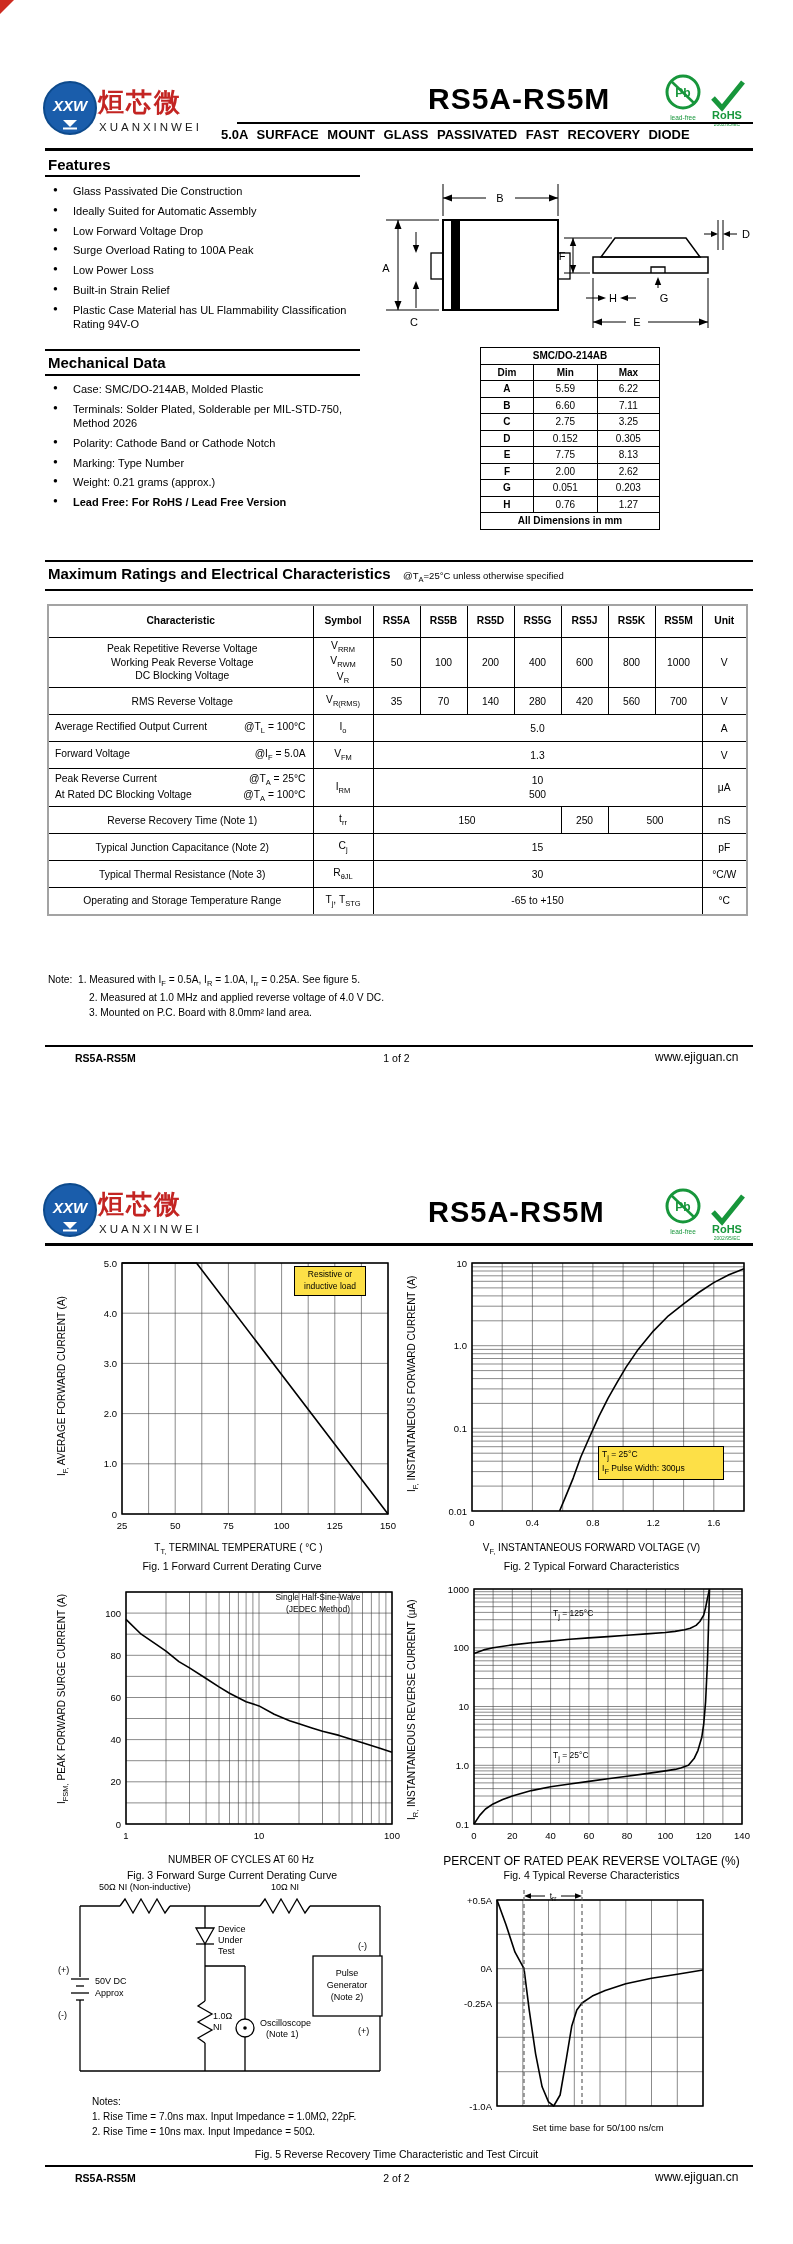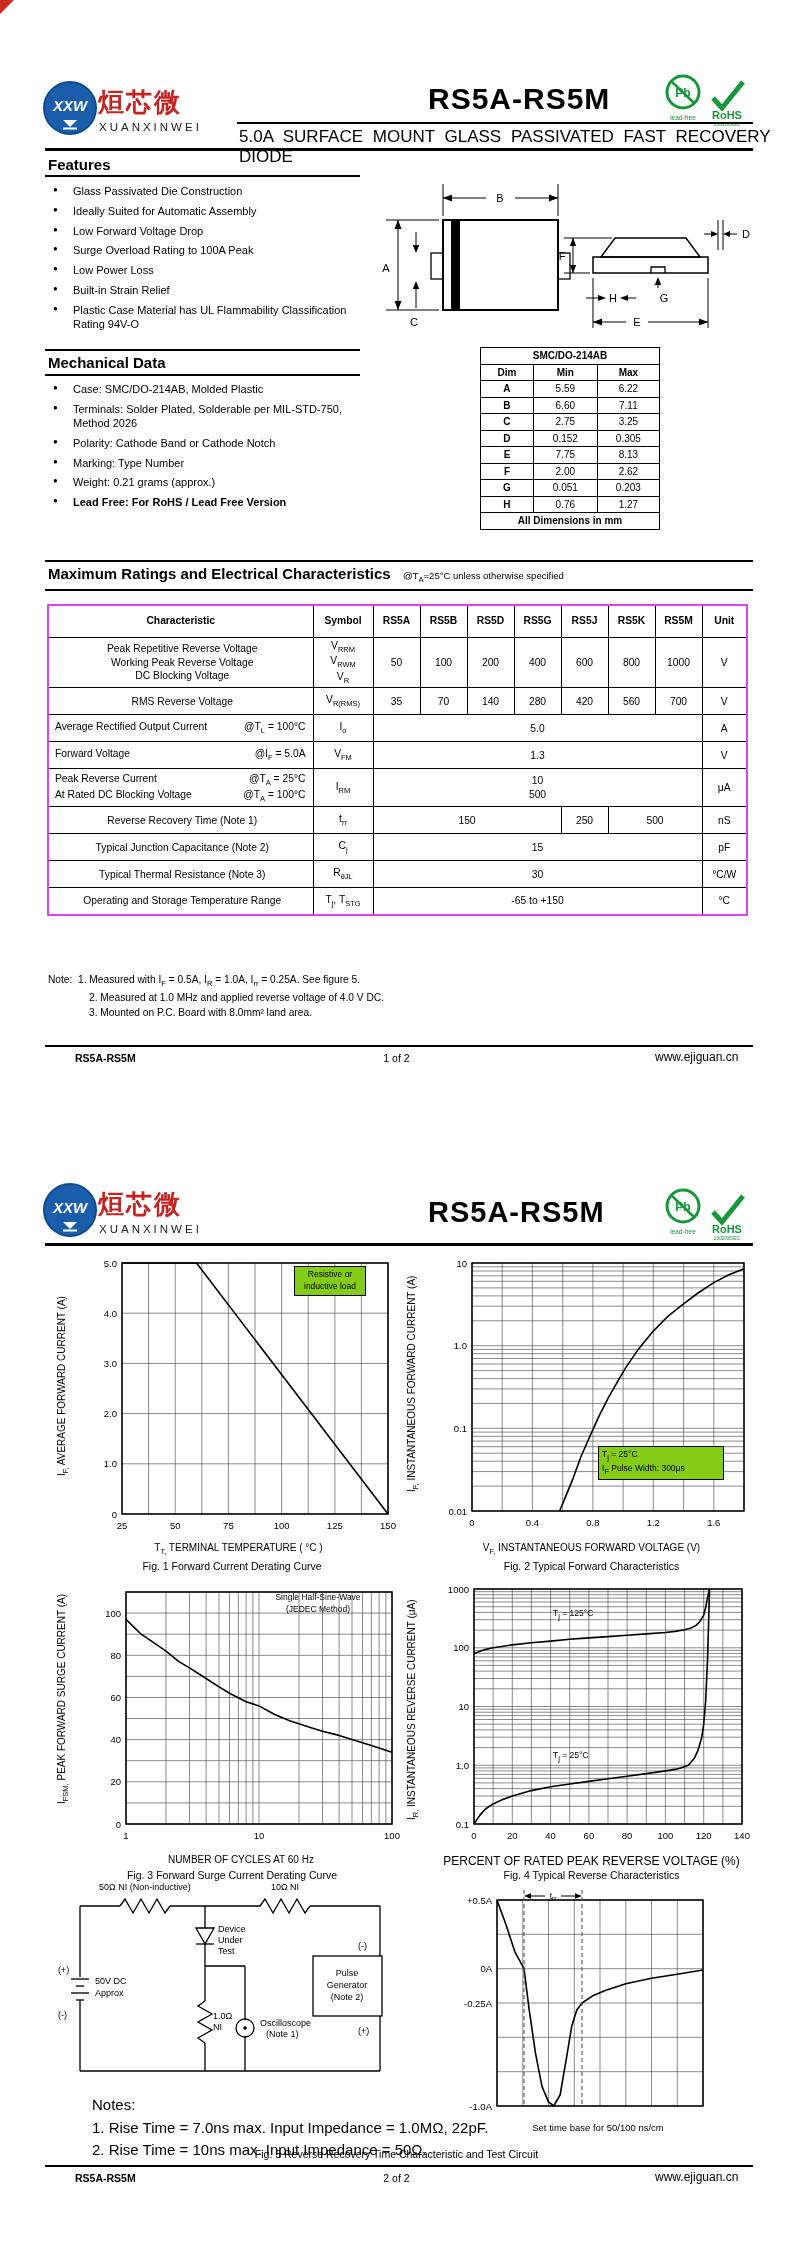--- a/index.html
+++ b/index.html
@@ -9,42 +9,42 @@
   .rule{position:absolute;background:#000;}
   .sec-h{font-weight:bold;font-size:15px;}
   .cond-sm{font-size:9.5px;font-weight:normal;margin-left:8px;}
   ul.blist{list-style:none;margin:0;padding:0;font-size:11px;}
   ul.blist li{position:relative;padding-left:23px;margin-bottom:5.5px;line-height:1.3;}
   ul.blist li::before{content:"●";position:absolute;left:3px;top:1px;font-size:8px;}
   ul.mech li:last-child{font-weight:bold;}
   table.dimtbl{border-collapse:collapse;border:1.5px solid #000;}
   table.dimtbl td{border:1px solid #000;font-size:10px;text-align:center;height:15.5px;padding:0 3px;}
   table.dimtbl .b{font-weight:bold;}
-  table.rt{border-collapse:collapse;table-layout:fixed;border:2px solid #d946ef;}
+  table.rt{border-collapse:collapse;table-layout:fixed;border:2px solid #a3a3a3;}
   table.rt td{border:1px solid #000;font-size:10.3px;text-align:center;vertical-align:middle;
               padding:1px 3px;line-height:1.32;}
   table.rt tr.hdr td{font-weight:bold;}
   table.rt td.chl{text-align:center;padding-left:6px;}
   .cline{display:flex;justify-content:space-between;padding-right:4px;}
   sub{font-size:7.5px;}
   .notes{font-size:10.2px;line-height:1.55;}
   .foot-doc{font-weight:bold;font-size:10.5px;}
   .foot-page{font-size:10.5px;text-align:center;width:793px;}
   .foot-site{font-size:12px;}
   svg text{font-family:"Liberation Sans",sans-serif;}
   .tick{font-size:9.5px;}
   .tx{text-anchor:middle;}
   .ty{text-anchor:end;}
   .grid{stroke:#3d3d3d;stroke-width:0.6;}
   .frame{fill:none;stroke:#000;stroke-width:1.5;}
   .curve{fill:none;stroke:#000;stroke-width:1.6;stroke-linejoin:round;}
   .axlab{position:absolute;font-size:10px;text-align:center;}
   .cap{position:absolute;font-size:10.5px;text-align:center;}
   .yl{position:absolute;white-space:nowrap;font-size:10px;transform:rotate(-90deg);transform-origin:left top;}
-  .annbox{position:absolute;border:1px solid #000;background:#84cc16;font-size:8.5px;
+  .annbox{position:absolute;border:1px solid #000;background:#fde047;font-size:8.5px;
           text-align:center;line-height:1.4;padding:2px 3px;}
   .anntxt{position:absolute;font-size:8.5px;text-align:center;line-height:1.4;}
   .annlbl{position:absolute;font-size:8.5px;white-space:nowrap;}
   .cw{stroke:#000;stroke-width:1.3;fill:none;}
   .cf{fill:#000;}
   .ct{font-size:9px;}
   .dimln{stroke:#000;stroke-width:1;}
   .dimtx{font-size:11px;text-anchor:middle;}
   .corner{position:absolute;left:0;top:0;width:0;height:0;
           border-top:14px solid #ce2b20;border-right:14px solid transparent;}
@@ -69,21 +69,21 @@
     <line x1="9" y1="9" x2="33" y2="32" stroke="#17963b" stroke-width="2.5"></line>
     <text x="21" y="25" text-anchor="middle" font-size="12" font-weight="bold" fill="#17963b">Pb</text>
     <text x="21" y="48" text-anchor="middle" font-size="6.5" fill="#17963b">lead-free</text>
   </svg>
   <svg class="abs" style="left:705px;top:76px" width="46" height="52">
     <path d="M8 22 L17 32 L38 6" stroke="#17963b" stroke-width="5" fill="none"></path>
     <text x="22" y="43" text-anchor="middle" font-size="11" font-weight="bold" fill="#17963b">RoHS</text>
     <text x="22" y="50" text-anchor="middle" font-size="5" fill="#17963b">2002/95/EC</text>
   </svg>
   <div class="rule" style="left:237px;top:122px;width:516px;height:2px"></div>
-  <div class="abs" style="left:239px;top:127px;font-size:17px;font-weight:normal;word-spacing:5px">5.0A SURFACE MOUNT GLASS PASSIVATED FAST RECOVERY DIODE</div>
+  <div class="abs" style="left:221px;top:127px;font-size:13px;font-weight:bold;word-spacing:5px">5.0A SURFACE MOUNT GLASS PASSIVATED FAST RECOVERY DIODE</div>
   <div class="rule" style="left:45px;top:148px;width:708px;height:2.5px"></div>
 
   <div class="abs sec-h" style="left:48px;top:156px">Features</div>
   <div class="rule" style="left:45px;top:175px;width:315px;height:1.5px"></div>
   <ul class="blist abs" style="left:50px;top:184px;width:320px">
       <li>Glass Passivated Die Construction</li>
       <li>Ideally Suited for Automatic Assembly</li>
       <li>Low Forward Voltage Drop</li>
       <li>Surge Overload Rating to 100A Peak</li>
       <li>Low Power Loss</li>
@@ -678,21 +678,21 @@
 
     <line class="cw" x1="325" y1="30" x2="325" y2="80"></line>
     <rect x="258" y="80" width="69" height="60" fill="none" stroke="#000" stroke-width="1.3"></rect>
     <line class="cw" x1="325" y1="140" x2="325" y2="195"></line>
     <text class="ct" x="292" y="100" text-anchor="middle">Pulse</text>
     <text class="ct" x="292" y="112" text-anchor="middle">Generator</text>
     <text class="ct" x="292" y="124" text-anchor="middle">(Note 2)</text>
     <text class="ct" x="303" y="73">(-)</text>
     <text class="ct" x="303" y="158">(+)</text>
   </svg>
-  <div class="abs" style="left:92px;top:2094px;font-size:15px;line-height:1.5">
+  <div class="abs" style="left:92px;top:2094px;font-size:10px;line-height:1.5">
     <div>Notes:</div>
     <div>1. Rise Time = 7.0ns max. Input Impedance = 1.0MΩ, 22pF.</div>
     <div>2. Rise Time = 10ns max. Input Impedance = 50Ω.</div>
   </div>
 
   <div class="abs" style="left:405px;top:1888px;width:358px;height:260px">
     <svg id="fig5wave" width="330" height="230" style="position:absolute;left:28px;top:0">
       <g class="rendered">
           <line x1="64.0" y1="12" x2="64.0" y2="218" class="grid"></line>
           <line x1="89.8" y1="12" x2="89.8" y2="218" class="grid"></line>

